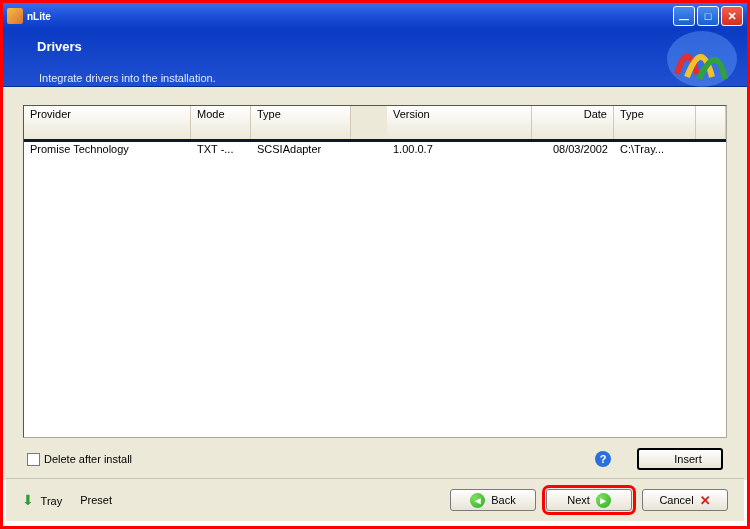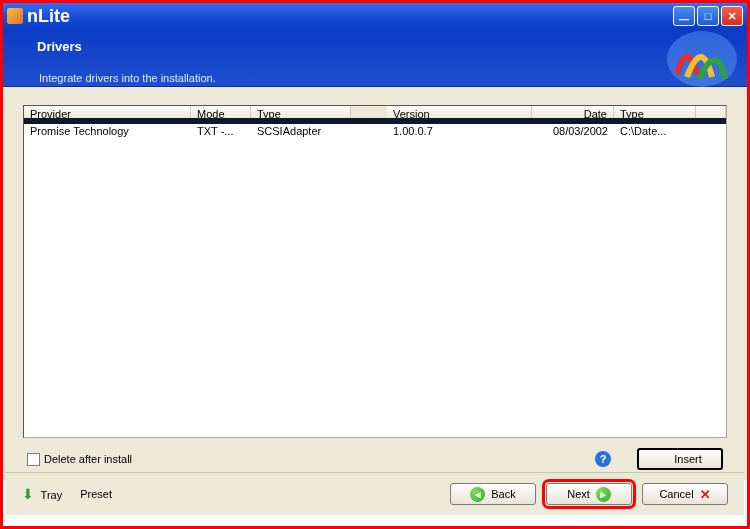--- a/index.html
+++ b/index.html
@@ -12,21 +12,21 @@
   border: 3px solid #ff0000;
   position: relative;
 }
 .titlebar {
   height: 26px;
   background: linear-gradient(to bottom, #3a6ef0 0%, #1b4fd6 50%, #0a3bc4 100%);
   display: flex;
   align-items: center;
   padding: 0 4px;
   color: #fff;
-  font-size: 18px;
+  font-size: 10px;
   font-weight: bold;
   position: relative;
 }
 .titlebar-icon {
   width: 16px; height: 16px;
   margin-right: 4px;
   background: linear-gradient(135deg,#f0c040,#e07030);
   border-radius: 2px;
 }
 .window-controls {
@@ -80,22 +80,22 @@
 }
 .list-panel {
   flex: 1;
   background: #fff;
   border: 1px inset #aca899;
   overflow: hidden;
 }
 .list-header {
   display: flex;
   background: #ece9d8;
-  border-bottom: 6px solid #0f172a;
-  height: 18px;
+  border-bottom: 3px solid #0f172a;
+  height: 36px;
   font-size: 11px;
 }
 .list-header .col {
   border-right: 1px solid #cfcab6;
   padding: 2px 6px;
   background: linear-gradient(to bottom,#fefefe,#ece9d8);
   white-space: nowrap;
   overflow: hidden;
   text-overflow: ellipsis;
 }
@@ -148,21 +148,21 @@
   gap: 6px;
   padding: 0 12px;
   cursor: pointer;
 }
 .btn[disabled]{color:#9c9c9c;cursor:default;}
 .btn-highlight-black { border: 2px solid #000; padding-left: 28px; }
 .btn-highlight-red { outline: 3px solid #ff0000; outline-offset: 1px; }
 
 .footer {
   position: absolute;
-  bottom: 11px; left: 3px; right: 3px;
+  bottom: 5px; left: 3px; right: 3px;
   height: 43px;
   background: #ece9d8;
   border-top: 1px solid #c8c4b2;
   display: flex;
   align-items: center;
   padding: 0 16px;
   gap: 18px;
 }
 .tray-icon{color:#2e9c30;font-size:14px;margin-right:4px;}
 .footer-right{margin-left:auto;display:flex;gap:10px;align-items:center;}
@@ -208,21 +208,21 @@
       <div class="col c-date">Date</div>
       <div class="col c-path">Type</div>
       <div class="col c-end"></div>
     </div>
     <div class="list-row">
       <div class="col c-provider">Promise Technology</div>
       <div class="col c-mode">TXT -...</div>
       <div class="col c-type">SCSIAdapter</div>
       <div class="col c-version">1.00.0.7</div>
       <div class="col c-date">08/03/2002</div>
-      <div class="col c-path">C:\Date...</div>
+      <div class="col c-path">C:\Tray...</div>
       <div class="col c-end"></div>
     </div>
   </div>
 
   <div class="below-list">
     <label style="display:flex;align-items:center;">
       <span class="checkbox"></span>
       <span>Delete after install</span>
     </label>
     <div class="spacer"></div>

